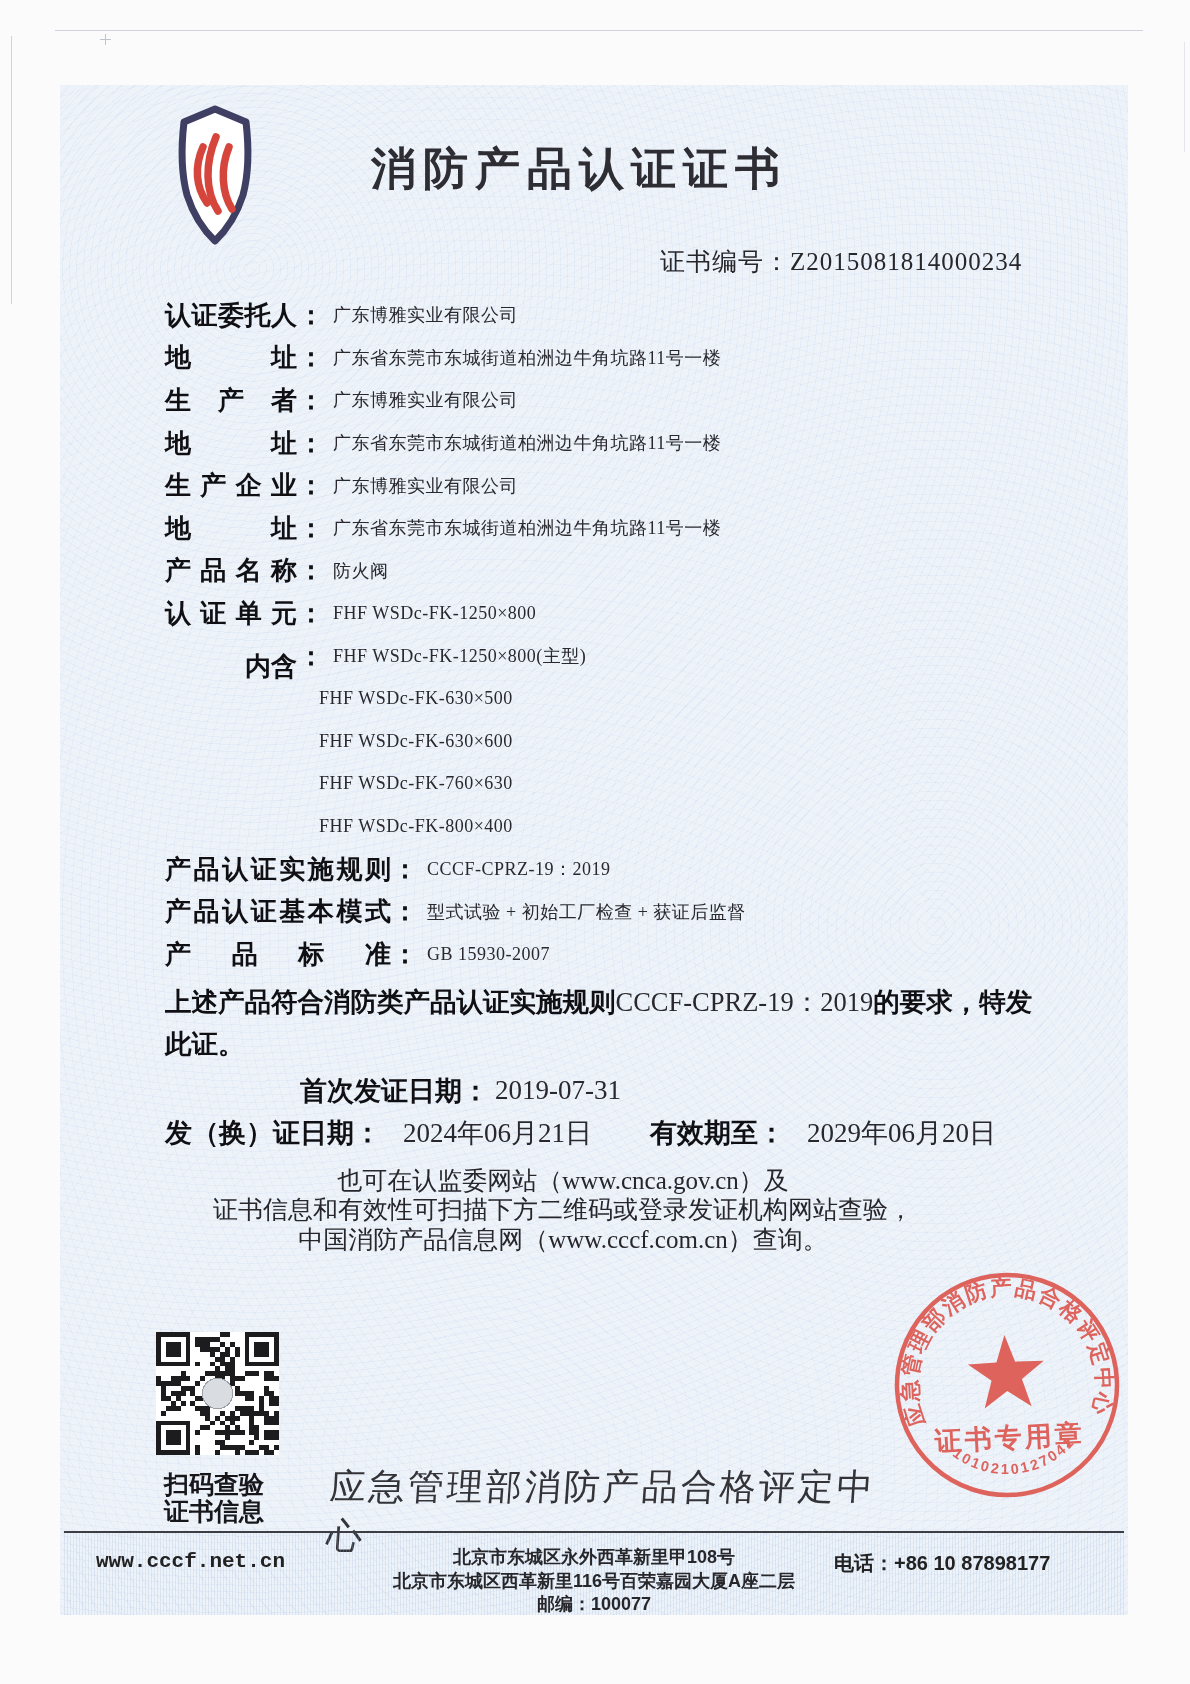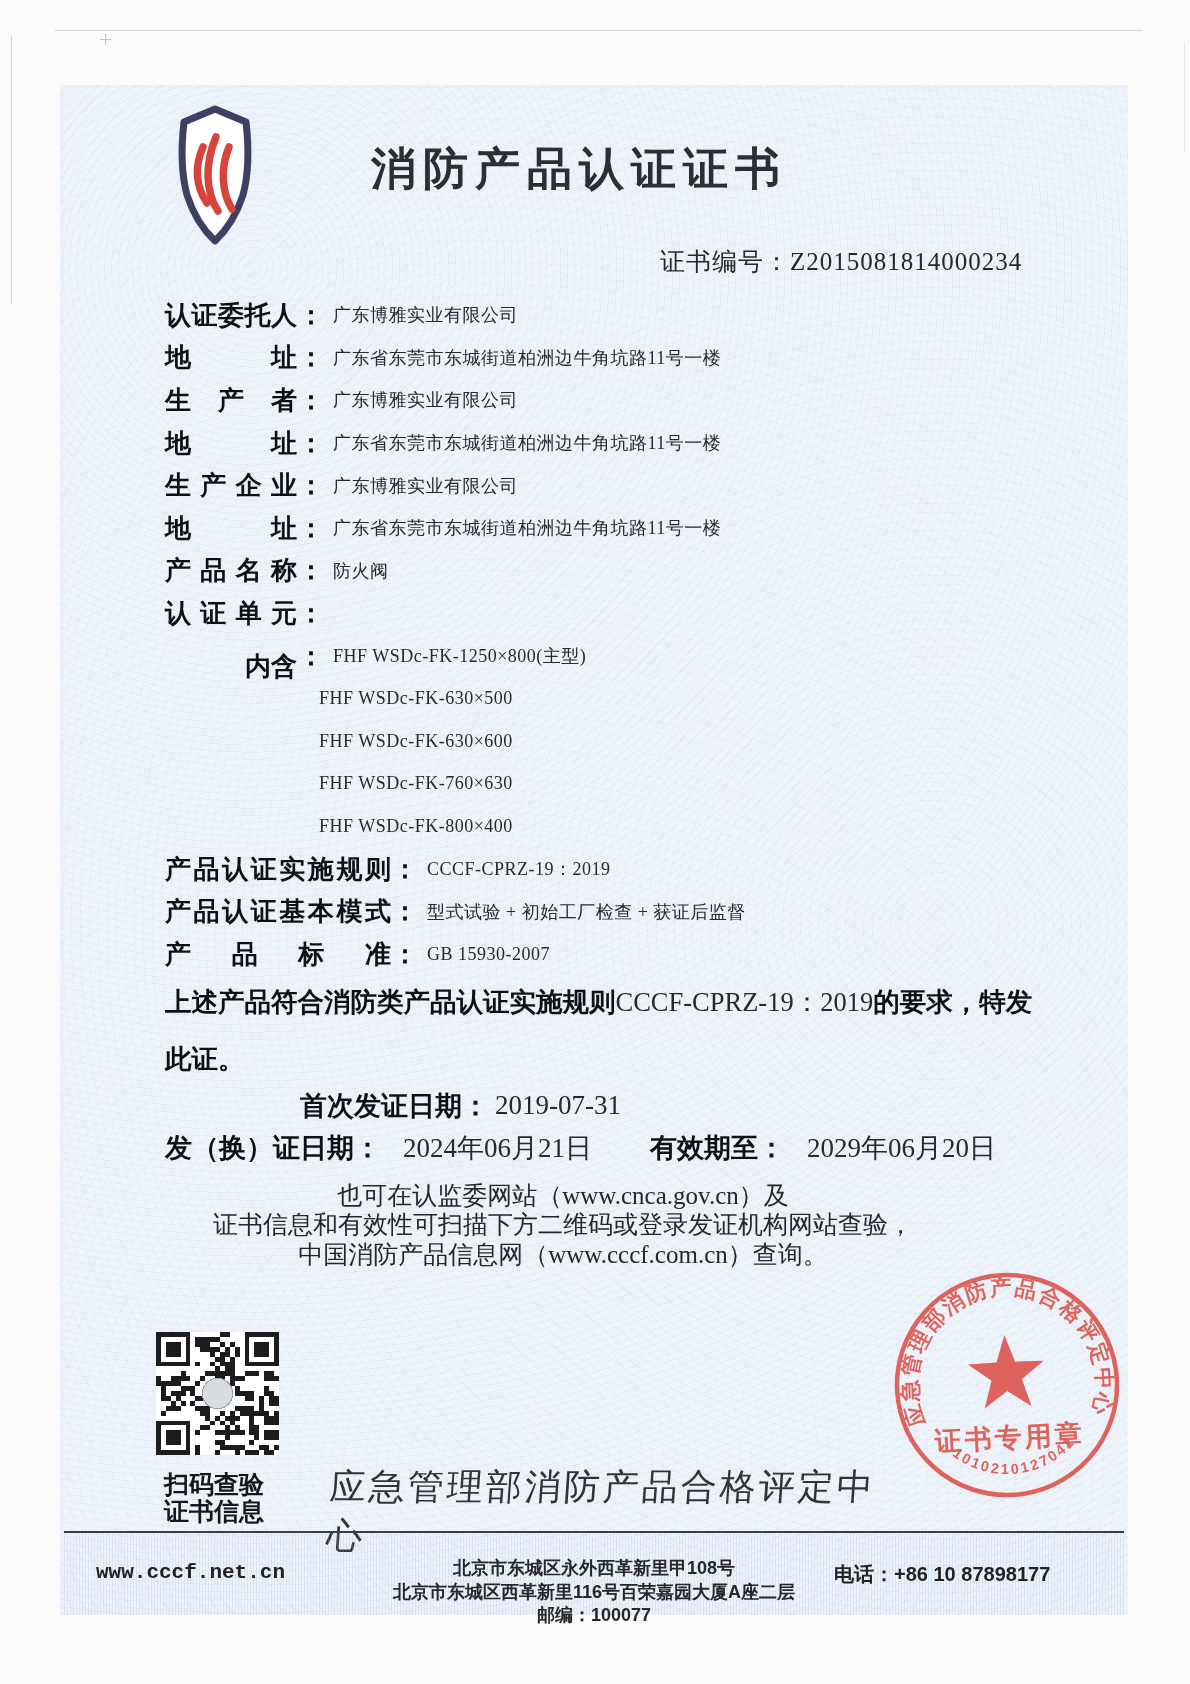--- a/index.html
+++ b/index.html
@@ -45,21 +45,21 @@
   .lbl.right{text-align:right;text-align-last:right;margin-top:20px;}
   .lbl.wide{width:226px;}
   .colon{font-weight:700;font-size:26px;margin:0 9px 0 1px;color:#101014;}
   .val{
     font-family:"Liberation Serif",serif;font-size:18px;color:#28282e;letter-spacing:.5px;
   }
   .model-row{padding-left:154px;}
 
   
   .statement{padding-left:105px;margin-top:5px;font-size:26.5px;line-height:42.5px;white-space:nowrap;}
-  .statement .b{font-weight:700;color:#101014;margin-top:15px;}
+  .statement .b{font-weight:700;color:#101014;}
   .statement .code{font-family:"Liberation Serif",serif;font-weight:400;color:#28282e;}
 
   
   .date-first{padding-left:240px;margin-top:4px;height:42px;display:flex;align-items:center;white-space:nowrap;}
   .date-re{padding-left:105px;height:42px;display:flex;align-items:center;white-space:nowrap;gap:16px;}
   .dlabel{font-weight:700;font-size:27px;color:#101014;}
   .dval{font-family:"Liberation Serif",serif;font-size:27px;color:#28282e;margin-left:6px;}
   .dgap{width:26px;}
 
   
@@ -74,21 +74,21 @@
     font-family:"DejaVu Serif",serif;font-size:36px;letter-spacing:3px;color:#333338;
     transform:skewX(-4deg);
   }
   .seal{position:absolute;left:822px;top:1175px;}
 
   
   .footer{
     position:absolute;left:4px;right:4px;bottom:0;top:1446px;
     border-top:2.5px solid #3d3d44;
     background:repeating-linear-gradient(90deg, rgba(150,180,215,.22) 0 1px, rgba(0,0,0,0) 1px 3px);
-    display:flex;align-items:flex-start;padding-top:24px;box-sizing:border-box;
+    display:flex;align-items:flex-start;padding-top:13px;box-sizing:border-box;
   }
   .f-web{width:300px;padding-left:32px;font-family:"Liberation Mono",monospace;font-size:21px;font-weight:700;color:#222;box-sizing:border-box;padding-top:4px;}
   .f-addr{flex:1;text-align:center;font-size:18px;line-height:23.5px;font-weight:700;color:#26262b;}
   .f-phone{width:300px;font-size:20px;font-weight:700;color:#222;padding-left:10px;box-sizing:border-box;padding-top:4px;}
 </style>
 </head>
 <body>
 
 <div class="artifact" style="left:55px;top:30px;width:1088px;height:1px;"></div>
 <div class="artifact" style="left:11px;top:36px;width:1px;height:268px;"></div>
@@ -144,20 +144,21 @@
         <span class="val">广东省东莞市东城街道柏洲边牛角坑路11号一楼</span>
     </div>
     <div class="row">
       <span class="lbl">产品名称</span>
         <span class="colon">：</span>
         <span class="val">防火阀</span>
     </div>
     <div class="row">
       <span class="lbl">认证单元</span>
         <span class="colon">：</span>
+        <span class="val">FHF WSDc-FK-1250×800</span>
     </div>
     <div class="row">
       <span class="lbl right">内含</span>
         <span class="colon">：</span>
         <span class="val">FHF WSDc-FK-1250×800(主型)</span>
     </div>
     <div class="row model-row">
         <span class="val">FHF WSDc-FK-630×500</span>
       </div>
     <div class="row model-row">

